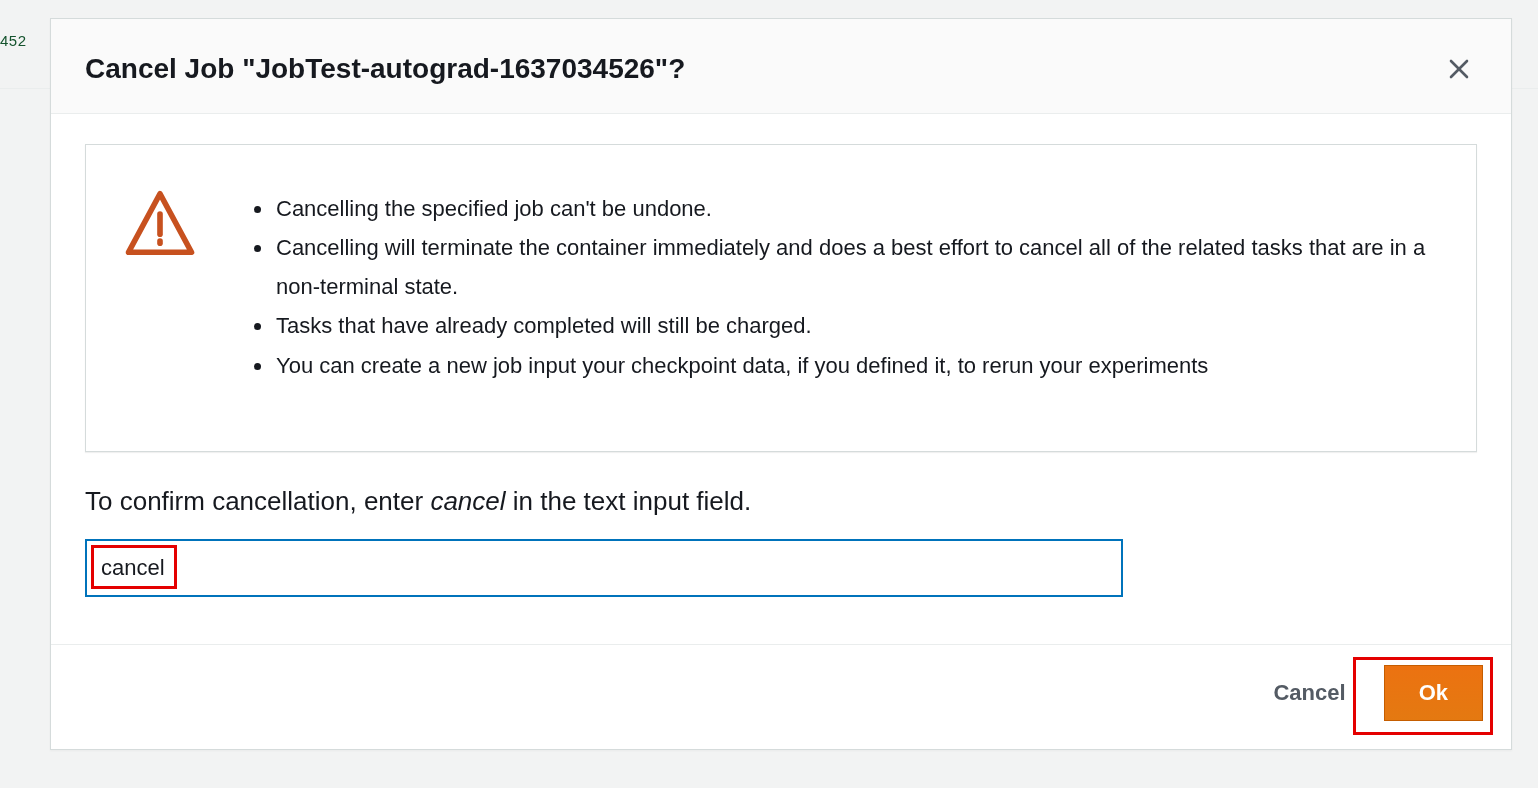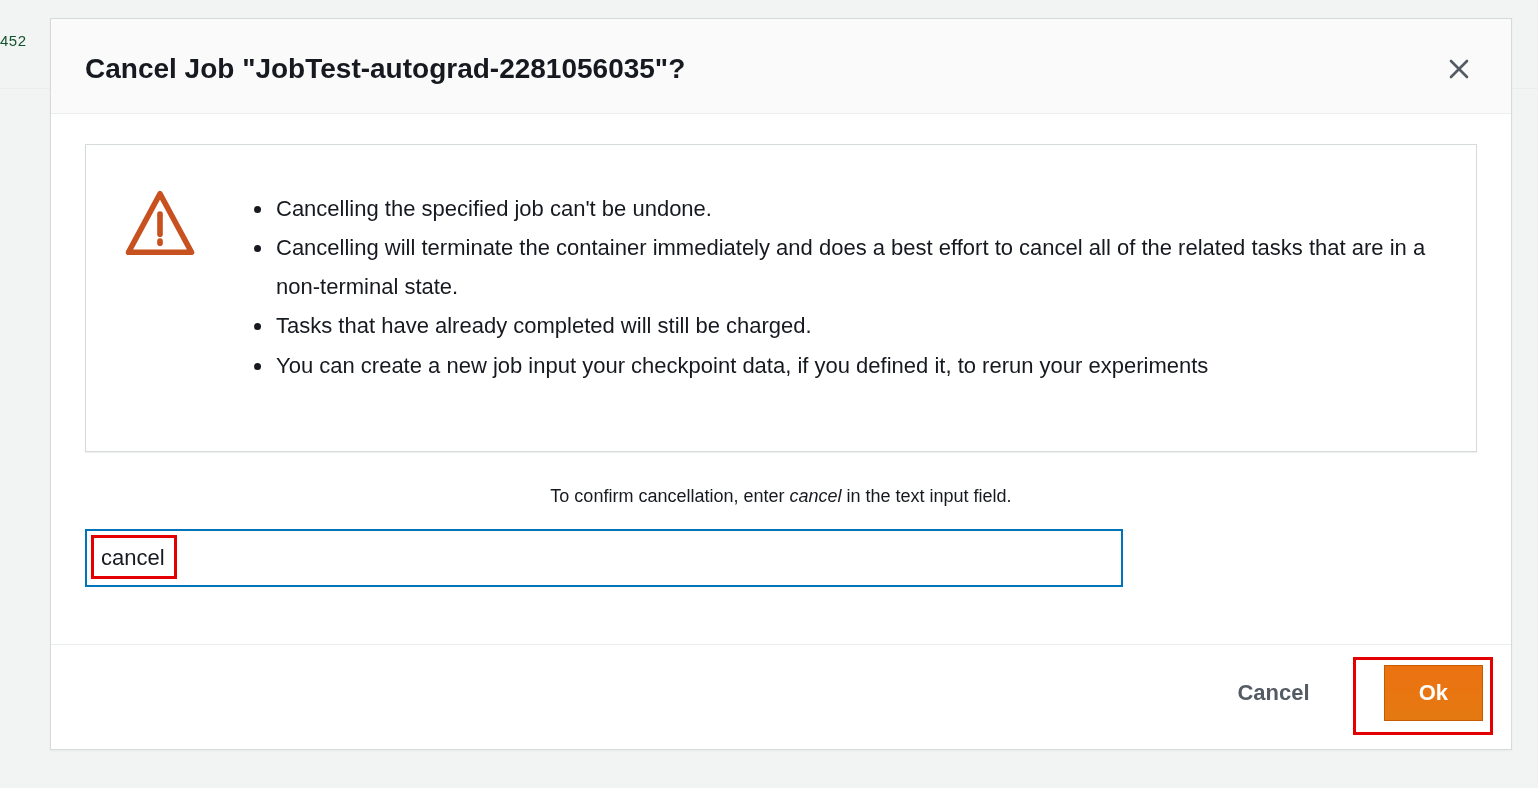--- a/index.html
+++ b/index.html
@@ -97,23 +97,22 @@
     margin: 0;
     padding: 0 0 0 24px;
     font-size: 22px;
     line-height: 1.78;
     color: #16191f;
   }
   .warn-list li { padding-left: 2px; }
 
   .confirm-prompt {
     margin-top: 34px;
-    font-size: 18px;
-    color: #16191f;
-    text-align: center;
+    font-size: 26px;
+    color: #16191f;
   }
   .confirm-prompt em {
     font-style: italic;
   }
 
   .confirm-input-wrap {
     margin-top: 22px;
   }
   .confirm-input {
     width: 1038px;
@@ -154,21 +153,20 @@
 
   .btn-primary {
     background: #e47911;
     background: linear-gradient(#ec7211, #e47911);
     border: 1px solid #c55d00;
     color: #ffffff;
     font-size: 22px;
     font-weight: 700;
     padding: 14px 34px;
     cursor: pointer;
-    margin-left: 36px;
   }
 
   .ok-highlight {
     position: absolute;
     border: 3px solid #e40000;
     right: 18px;
     top: 12px;
     width: 140px;
     height: 78px;
     pointer-events: none;
@@ -177,21 +175,21 @@
 </head>
 <body>
 
 <div class="page-bg">
   <div class="bg-number">452</div>
   <div class="bg-hr"></div>
 
   <div class="modal">
 
     <div class="modal-header">
-      <div class="modal-title">Cancel Job "JobTest-autograd-2281056035"?</div>
+      <div class="modal-title">Cancel Job "JobTest-autograd-1637034526"?</div>
       <button class="close-btn" aria-label="Close">
         <svg width="24" height="24" viewBox="0 0 24 24" fill="none" stroke="#545b64" stroke-width="2.6" stroke-linecap="round">
           <line x1="4" y1="4" x2="20" y2="20"></line>
           <line x1="20" y1="4" x2="4" y2="20"></line>
         </svg>
       </button>
     </div>
 
     <div class="modal-body">
 

